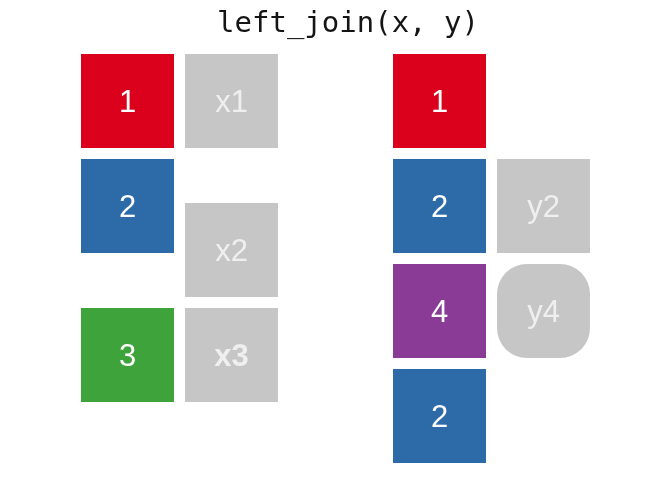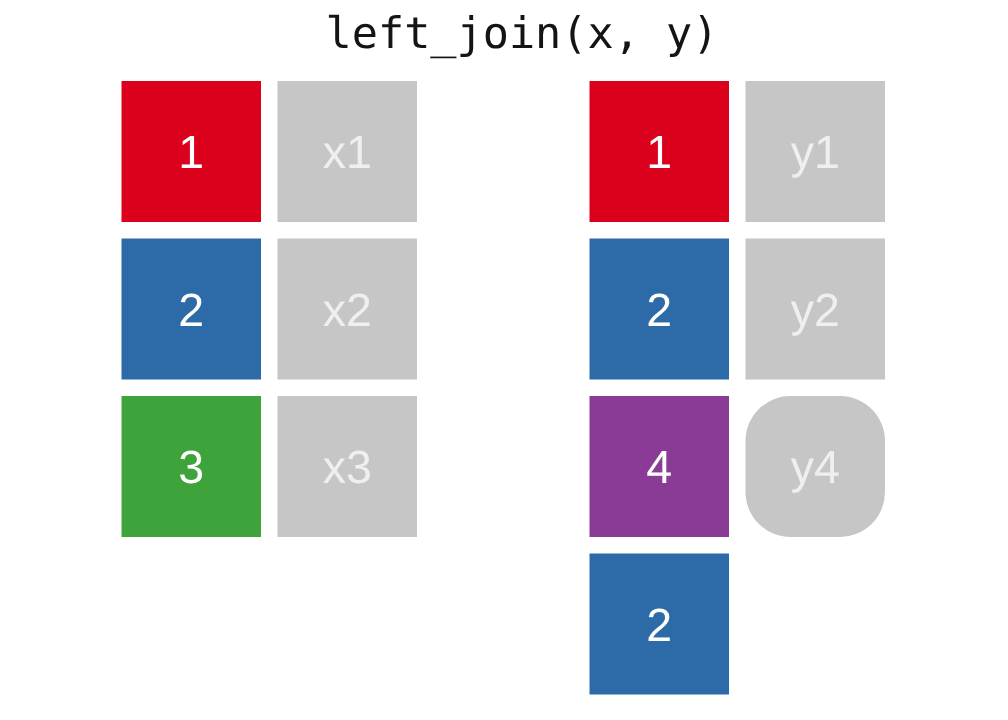--- a/index.html
+++ b/index.html
@@ -52,32 +52,31 @@
 
   <div class="title">left_join(x, y)</div>
 
   <div class="join-table table-x">
     <div class="row">
       <div class="cell key" style="background-color: rgb(219, 0, 27);">1</div>
       <div class="cell val" style="background-color: rgb(198, 198, 198);">x1</div>
     </div>
     <div class="row">
       <div class="cell key" style="background-color: rgb(45, 107, 168);">2</div>
-      <div class="cell val" style="background-color: rgb(198, 198, 198);">x2</div>
+      <div class="cell val" style="background-color: rgb(198, 198, 198); margin-top: 44px;">x2</div>
     </div>
     <div class="row">
       <div class="cell key" style="background-color: rgb(63, 163, 60);">3</div>
-      <div class="cell val" style="background-color: rgb(198, 198, 198);">x3</div>
+      <div class="cell val" style="background-color: rgb(198, 198, 198); font-weight: bold;">x3</div>
     </div>
   </div>
 
   <div class="join-table table-y">
     <div class="row">
       <div class="cell key" style="background-color: rgb(219, 0, 27);">1</div>
-      <div class="cell val" style="background-color: rgb(198, 198, 198);">y1</div>
     </div>
     <div class="row">
       <div class="cell key" style="background-color: rgb(45, 107, 168);">2</div>
       <div class="cell val" style="background-color: rgb(198, 198, 198);">y2</div>
     </div>
     <div class="row">
       <div class="cell key" style="background-color: rgb(138, 59, 150);">4</div>
       <div class="cell val" style="background-color: rgb(198, 198, 198); border-radius: 30px;">y4</div>
     </div>
     <div class="row">

